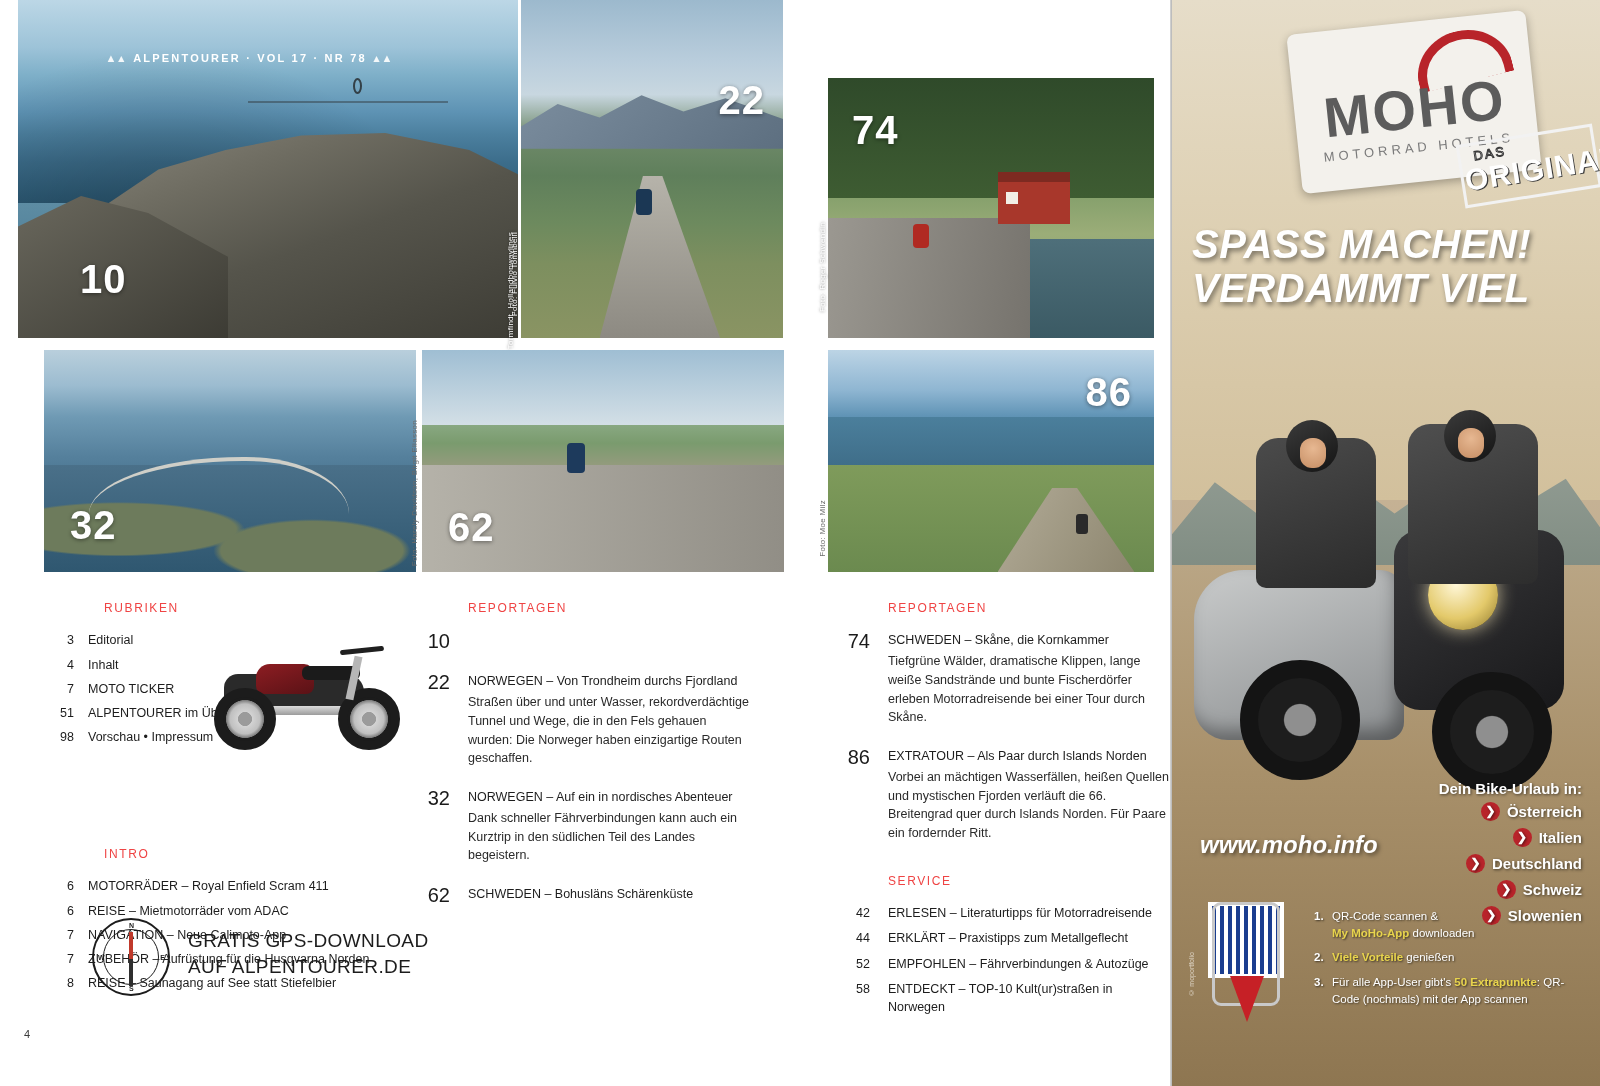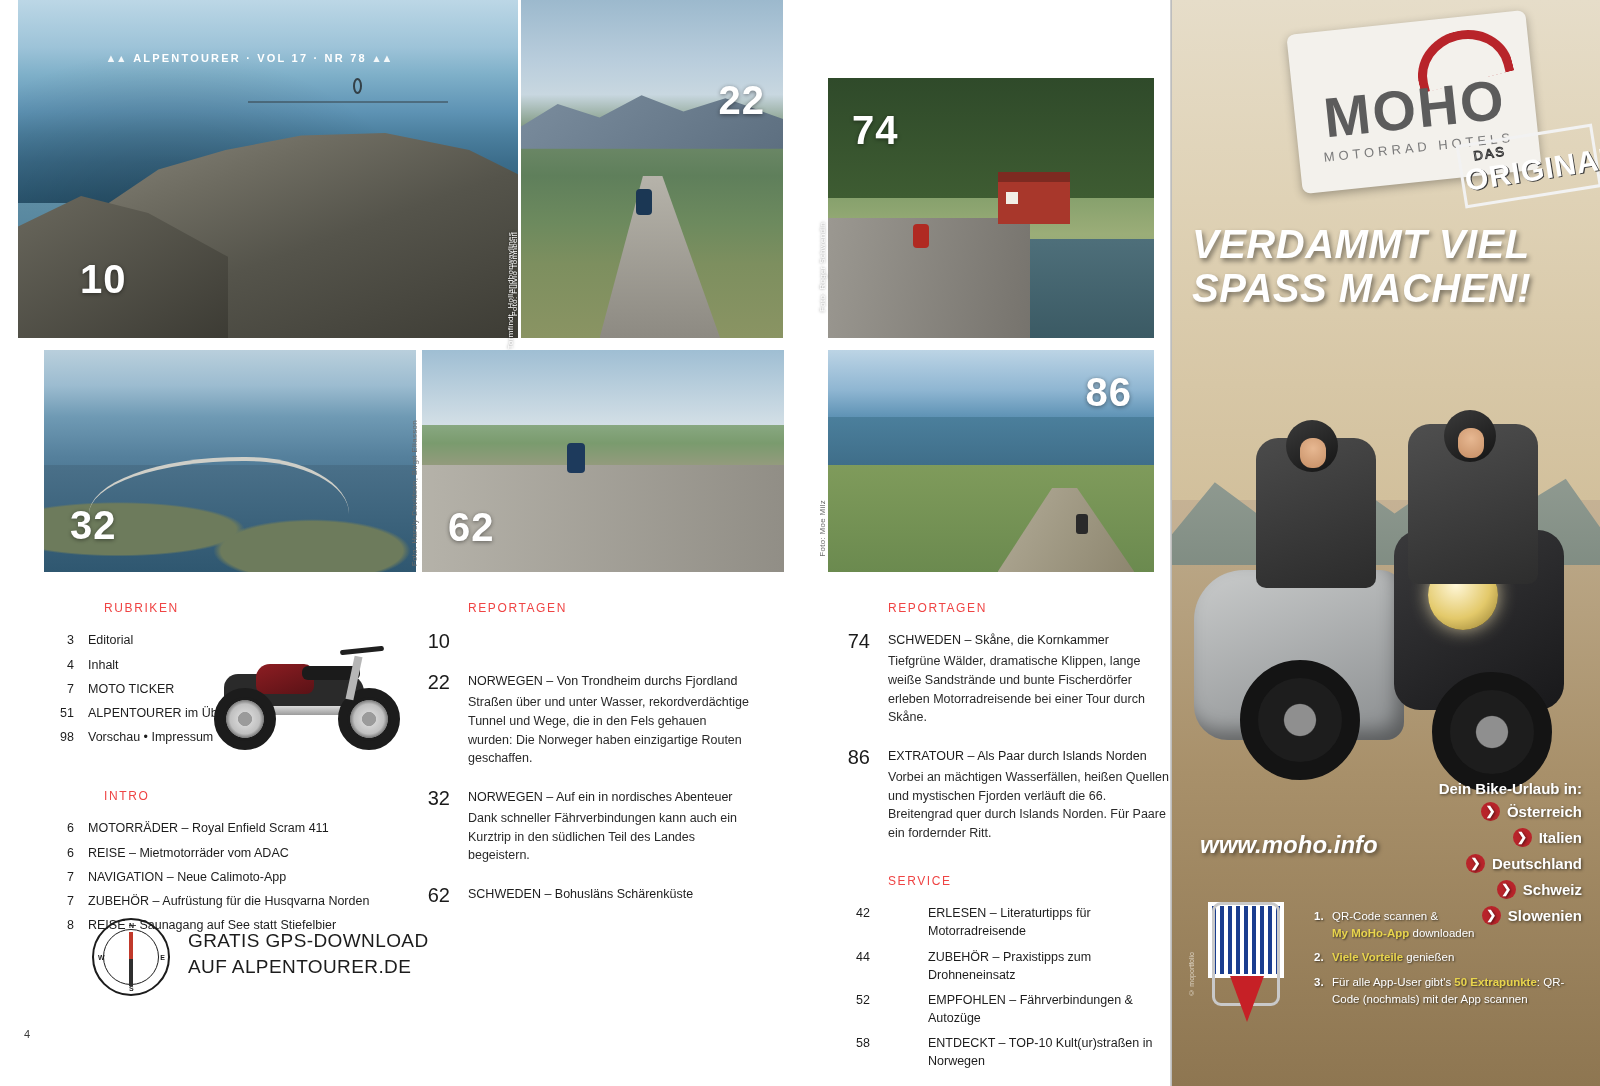--- a/index.html
+++ b/index.html
@@ -134,21 +134,21 @@
   .entry .pg { width:40px; text-align:right; padding-right:14px; flex:none; font-size:12.5px; }
   .entry .txt { flex:1; }
 
   .rep-entry { display:flex; margin-bottom:20px; }
   .rep-entry .pg { width:48px; flex:none; text-align:right; padding-right:18px;
     font-size:20px; color:#1a1a1a; line-height:1.05; }
   .rep-entry .body { flex:1; font-size:12.5px; line-height:1.5; }
   .rep-entry .title { margin-bottom:2px; }
   .rep-entry .desc { color:#2a2a2a; }
 
-  .svc-entry { display:flex; margin-bottom:7px; font-size:12.5px;gap:40px; }
+  .svc-entry { display:flex; margin-bottom:7px; font-size:12.5px; }
   .svc-entry .pg { width:48px; flex:none; text-align:right; padding-right:18px; }
 
   
   .bike-img { position:absolute; left:190px; top:632px; width:215px; height:150px; }
   .bike-body { position:absolute; left:34px; top:42px; width:140px; height:36px;
     background:#2a2a2a; border-radius:14px 18px 10px 10px; }
   .bike-tank { position:absolute; left:66px; top:32px; width:58px; height:30px;
     background: linear-gradient(160deg,#8d1d22,#5a1216); border-radius:14px 10px 8px 8px; }
   .bike-seat { position:absolute; left:112px; top:34px; width:58px; height:14px;
     background:#1b1b1b; border-radius:6px; }
@@ -354,21 +354,21 @@
         <div class="entry">
           <div class="pg">51</div>
           <div class="txt">ALPENTOURER im Überblick</div>
         </div>
         <div class="entry">
           <div class="pg">98</div>
           <div class="txt">Vorschau • Impressum</div>
         </div>
       </div>
 
-      <div class="col-head" style="padding-left:56px; margin-top:42px;">INTRO</div>
+      <div class="col-head" style="padding-left:56px; margin-top:100px;">INTRO</div>
       <div>
         <div class="entry">
           <div class="pg">6</div>
           <div class="txt">MOTORRÄDER – Royal Enfield Scram 411</div>
         </div>
         <div class="entry">
           <div class="pg">6</div>
           <div class="txt">REISE – Mietmotorräder vom ADAC</div>
         </div>
         <div class="entry">
@@ -457,21 +457,21 @@
         </div>
       </div>
 
       <div class="col-head" style="padding-left:48px; margin-top:30px;">SERVICE</div>
       <div class="svc-entry">
         <div class="pg">42</div>
         <div class="txt">ERLESEN – Literaturtipps für Motorradreisende</div>
       </div>
       <div class="svc-entry">
         <div class="pg">44</div>
-        <div class="txt">ZUBEHÖR – Praxistipps zum Drohneneinsatz</div>
+        <div class="txt">ERKLÄRT – Praxistipps zum Metallgeflecht</div>
       </div>
       <div class="svc-entry">
         <div class="pg">52</div>
         <div class="txt">EMPFOHLEN – Fährverbindungen &amp; Autozüge</div>
       </div>
       <div class="svc-entry">
         <div class="pg">58</div>
         <div class="txt">ENTDECKT – TOP-10 Kult(ur)straßen in Norwegen</div>
       </div>
     </div>
@@ -493,22 +493,22 @@
       <div class="moho-sub">MOTORRAD HOTELS</div>
     </div>
 
     <div class="stamp">
       <div class="box"></div>
       <div class="s1">DAS</div>
       <div class="s2">ORIGINAL!</div>
     </div>
 
     <div class="ad-head">
+      <div>SPASS MACHEN!</div>
       <div>VERDAMMT VIEL</div>
-      <div>SPASS MACHEN!</div>
     </div>
 
     <div class="riders">
       <div class="sidecar"></div>
       <div class="moto-body"></div>
       <div class="wheel-big w1"></div>
       <div class="wheel-big w2"></div>
       <div class="headlamp"></div>
       <div class="rider a"></div>
       <div class="rider b"></div>

